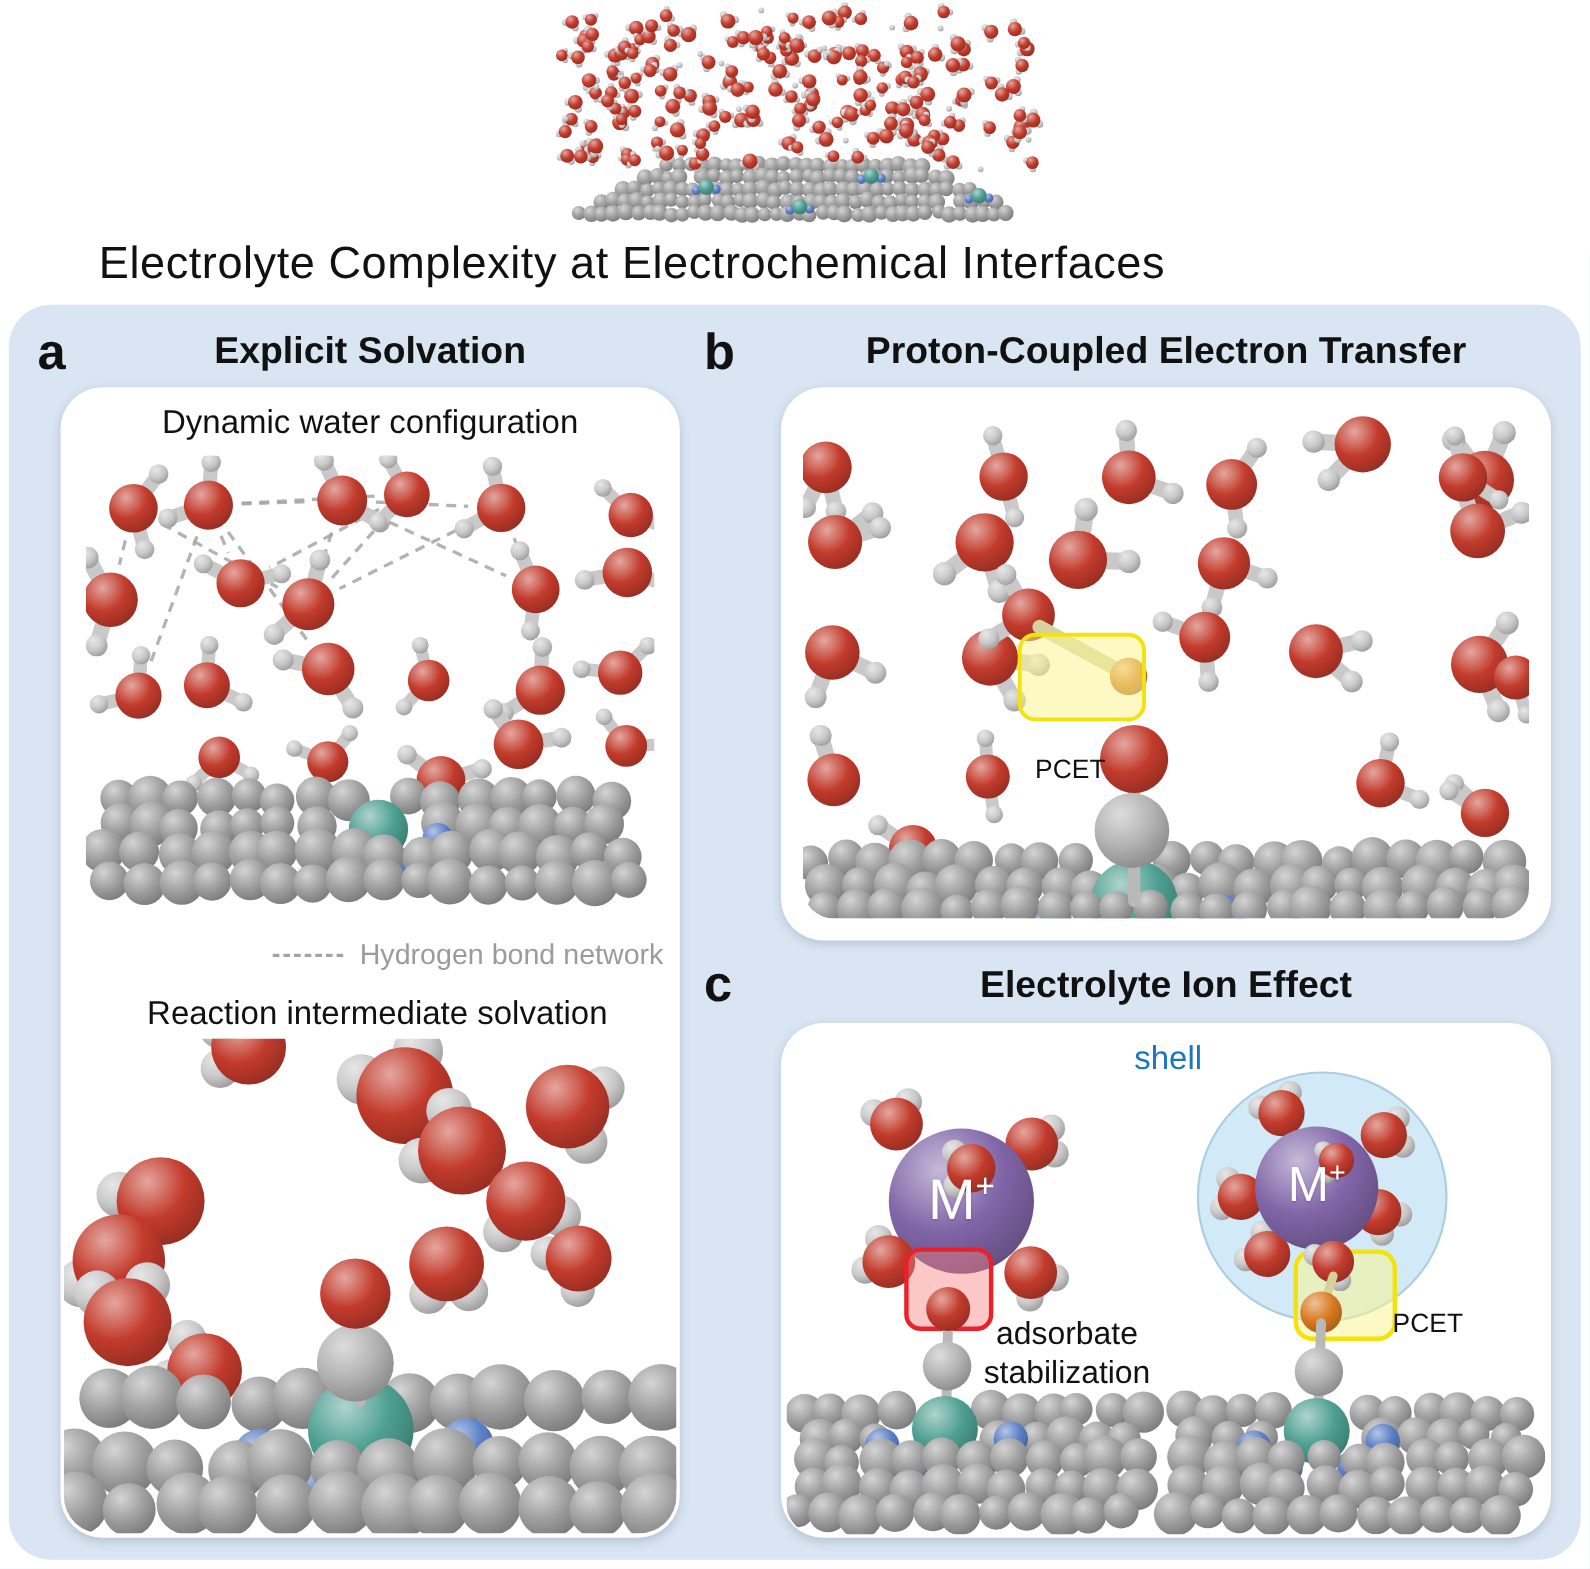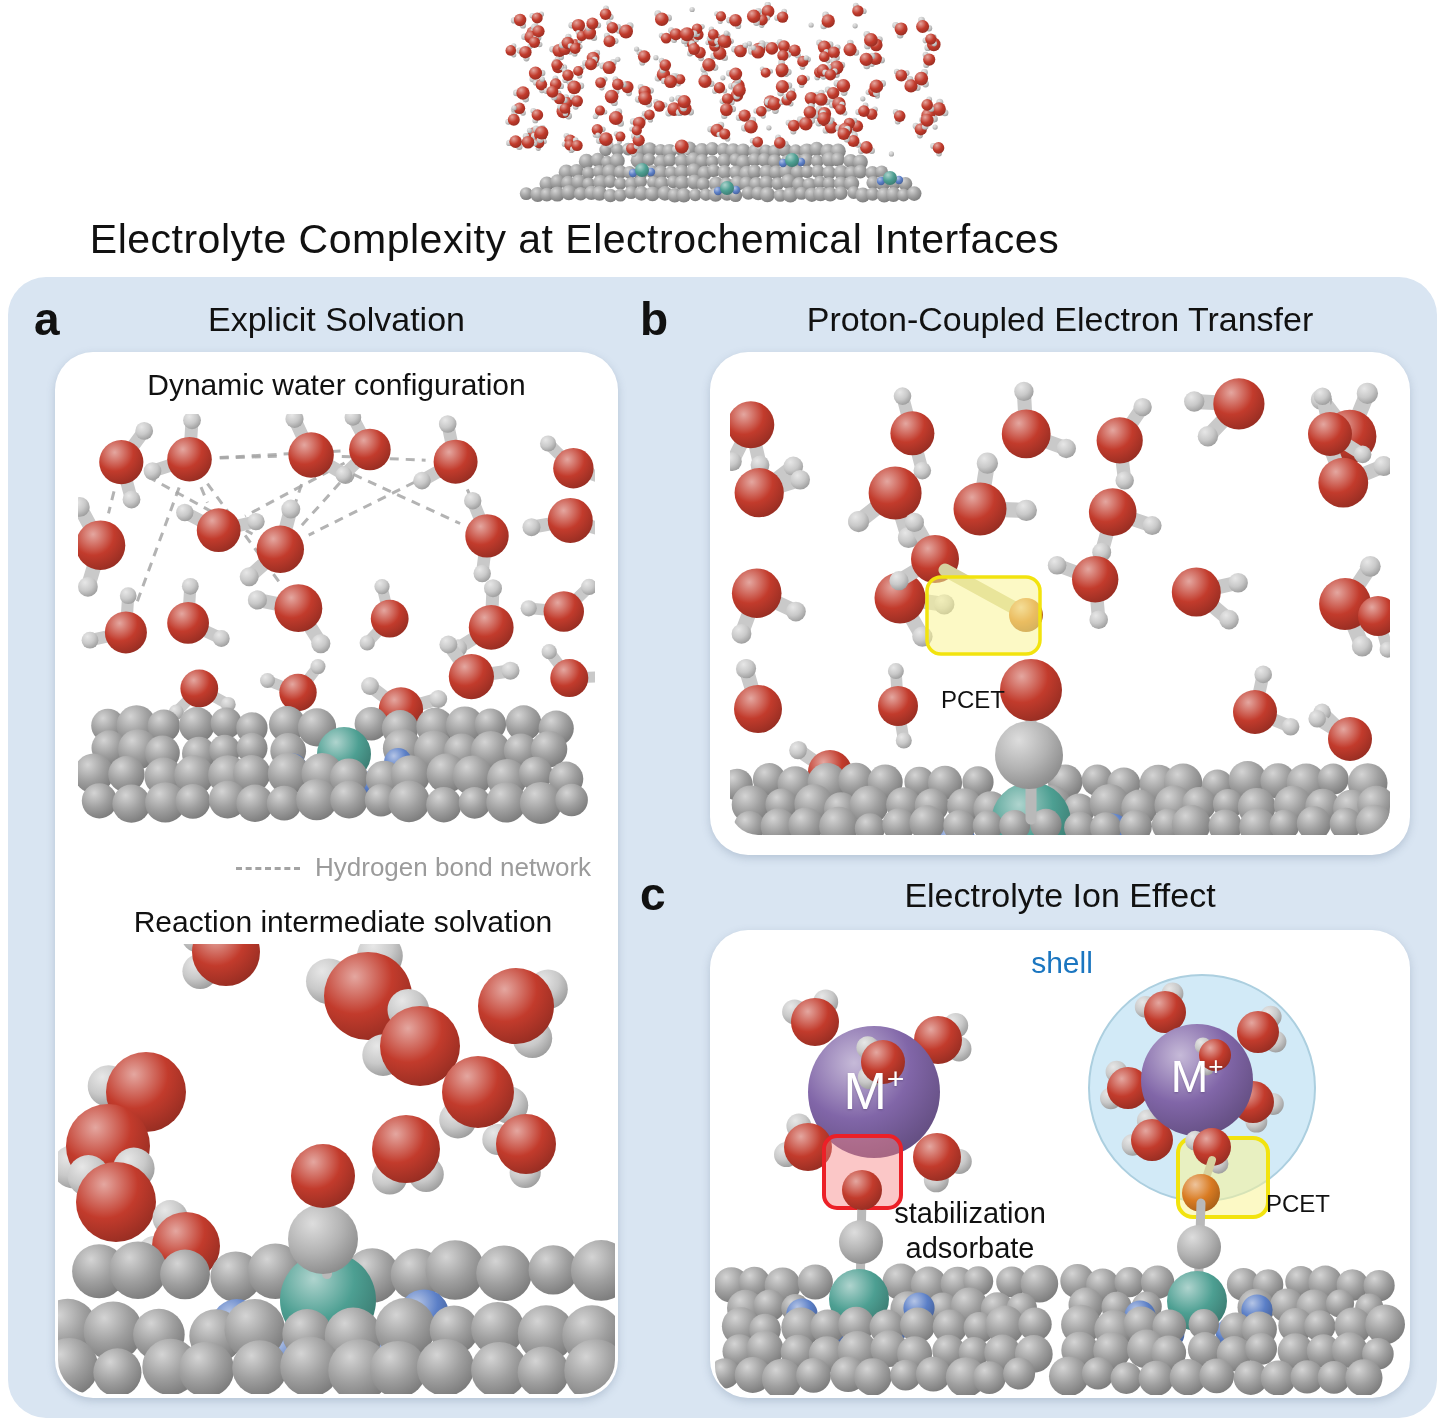--- a/index.html
+++ b/index.html
@@ -3,21 +3,21 @@
 <meta charset="utf-8">
 <style>
 *{margin:0;padding:0;box-sizing:border-box}
 html,body{background:#ffffff}
 body{width:1445px;height:1426px;position:relative;overflow:hidden;
      font-family:"Liberation Sans",sans-serif;color:#111111}
 .abs{position:absolute}
 #figure-title{left:0;top:216px;width:1149px;font-size:41px;font-weight:400;text-align:center;letter-spacing:.5px}
 .bigpanel{left:8px;top:277px;width:1429px;height:1141px;background:#d9e5f2;border-radius:38px}
 .plabel{font-size:46px;font-weight:700;line-height:1}
-.pheading{font-size:34px;font-weight:400;text-align:center}
+.pheading{font-size:34px;font-weight:700;text-align:center}
 .card{background:#ffffff;border-radius:38px;box-shadow:0 3px 9px rgba(90,110,140,.28)}
 .subtitle{font-size:30px;font-weight:400;text-align:center}
 .scene{overflow:hidden}
 .scene svg{display:block}
 .legend{display:flex;align-items:center;gap:15px}
 .legend-dash{width:64px;height:0;border-top:3px dashed #a3a3a3;margin-top:2px}
 .legend-text{font-size:26px;color:#9b9b9b}
 .anno{font-size:24px;color:#111}
 .anno2{font-size:29px;line-height:35px;text-align:center;color:#111}
 .hydr{font-size:30px;line-height:38px;text-align:center;color:#1b76c0}
@@ -1055,21 +1055,21 @@
       <circle cx="303.0" cy="386.2" r="16.2" fill="url(#a1-carb)"></circle>
       <circle cx="331.0" cy="387.4" r="20.8" fill="url(#a1-carb)"></circle>
       <circle cx="365.8" cy="390.7" r="17.7" fill="url(#a1-carb)"></circle>
       <circle cx="396.6" cy="388.8" r="15.9" fill="url(#a1-carb)"></circle>
       <circle cx="428.3" cy="388.4" r="20.1" fill="url(#a1-carb)"></circle>
       <circle cx="462.9" cy="388.9" r="21.0" fill="url(#a1-carb)"></circle>
       <circle cx="493.6" cy="386.0" r="16.3" fill="url(#a1-carb)"></circle>
     </svg>
 </div>
 
-<div class="abs legend" style="left:236px;top:852px">
+<div class="abs legend" style="left:248px;top:852px">
   <div class="legend-dash"></div>
   <div class="legend-text">Hydrogen bond network</div>
 </div>
 
 <div class="abs subtitle" style="left:43px;top:905px;width:600px">Reaction intermediate solvation</div>
 
 <div class="abs scene" style="left:58px;top:944px;width:557px;height:450px;border-radius:30px;border-bottom-left-radius:34px;border-bottom-right-radius:34px">
   <svg width="557" height="450" viewBox="0 0 557 450">
       <defs>
         <radialGradient id="a2-oxy" cx="35%" cy="28%" r="85%">
@@ -1653,16 +1653,16 @@
 </div>
 
 <div class="abs mplus" style="left:874px;top:1092px;font-size:52px">
   <span>M</span><sup>+</sup>
 </div>
 <div class="abs mplus" style="left:1197px;top:1078px;font-size:45px">
   <span>M</span><sup>+</sup>
 </div>
 
 <div class="abs anno2" style="left:840px;top:1196px;width:260px">
+  <div>adsorbate</div>
   <div>stabilization</div>
-  <div>adsorbate</div>
 </div>
 <div class="abs anno" style="left:1266px;top:1190px">PCET</div>
 
 </body></html>

